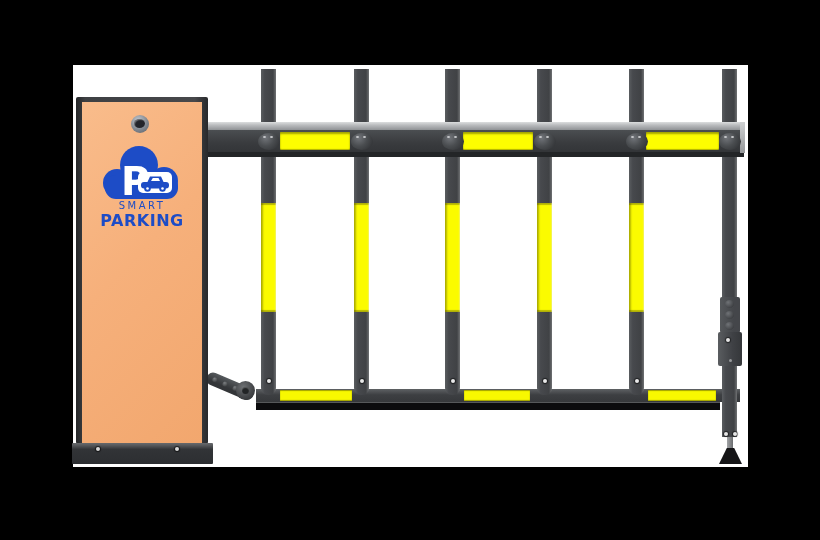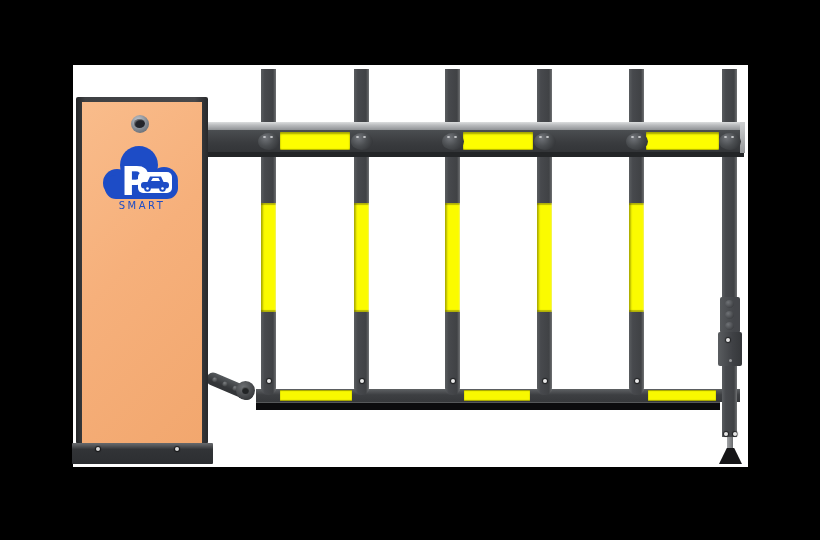--- a/index.html
+++ b/index.html
@@ -145,20 +145,21 @@
       <path d="M46 38 L49 31.5 L60 31.5 L63 38 Z"></path>
       <circle cx="46.5" cy="43.5" r="3.3"></circle>
       <circle cx="61.5" cy="43.5" r="3.3"></circle>
     </g>
     <path d="M50 36 L51.8 33 L57.5 33 L59 36 Z" fill="#ffffff"></path>
     <circle cx="46.5" cy="43.5" r="1.3" fill="#ffffff"></circle>
     <circle cx="61.5" cy="43.5" r="1.3" fill="#ffffff"></circle>
   </svg>
 
   <div class="lbl lbl-smart">SMART</div>
+  <div class="lbl lbl-parking">PARKING</div>
 
   <div class="cab-base">
     <div class="base-screw" style="left:24px"></div>
     <div class="base-screw" style="left:103px"></div>
   </div>
 <div class="picket" style="left: 261px;">
       <div class="picket-yellow" style="background: rgb(251, 251, 0);"></div>
       <div class="picket-screw"></div>
     </div>
     <div class="picket" style="left: 354px;">

